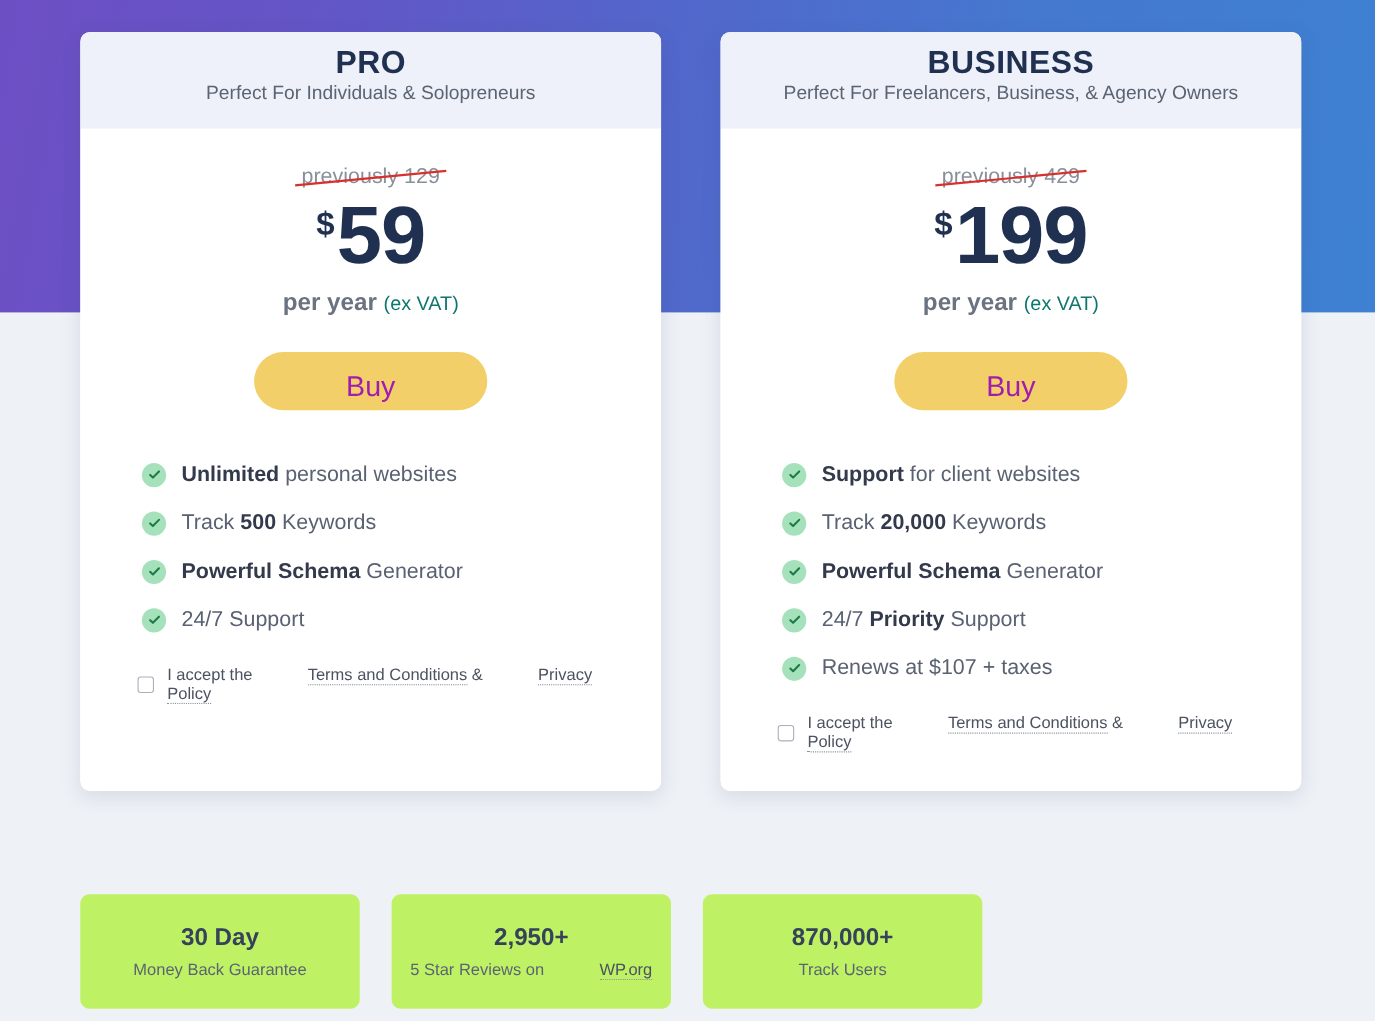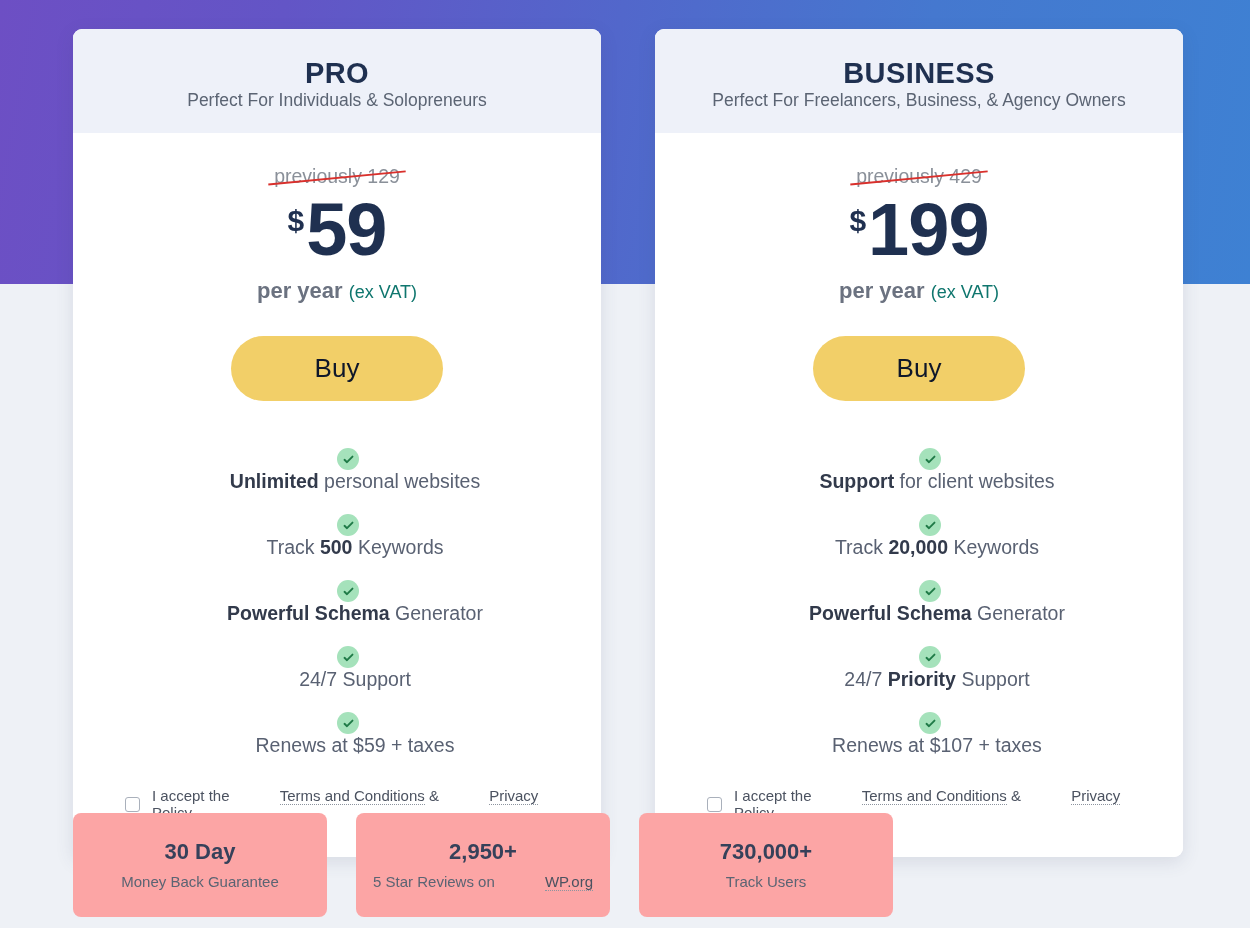--- a/index.html
+++ b/index.html
@@ -40,21 +40,21 @@
     background: #ffffff;
     border-radius: 9px;
     box-shadow: 0 5px 18px rgba(60, 70, 110, 0.13);
     overflow: hidden;
     display: flex;
     flex-direction: column;
   }
 
   .plan-card-header {
     background: #eef1f9;
-    padding: 28px 20px 22px 20px;
+    padding: 12px 20px 22px 20px;
     text-align: center;
   }
 
   .plan-title {
     font-size: 29px;
     font-weight: bold;
     color: #1f3050;
     letter-spacing: 0.4px;
     line-height: 1.15;
   }
@@ -129,44 +129,43 @@
     font-size: 18px;
     font-weight: normal;
     color: #0f766e;
   }
 
   
   .buy-wrap { text-align: center; margin-top: 32px; }
   .buy-button {
     display: inline-block;
     width: 212px;
-    height: 65px;
+    height: 53px;
     line-height: 63px;
     border-radius: 34px;
     background: #f2cf68;
-    color: #0f172a;
+    color: #a21caf;
     font-size: 26px;
     border: none;
     cursor: pointer;
     font-family: inherit;
   }
 
   
   .feature-list {
     list-style: none;
     margin-top: 47px;
     padding-left: 36px;
   }
   .feature-item {
     display: flex;
     align-items: center;
     margin-bottom: 21px;
     font-size: 19.5px;
     color: #596172;
-    flex-direction: column;
   }
   .feature-item:last-child { margin-bottom: 0; }
   .check-icon {
     width: 22px;
     height: 22px;
     border-radius: 50%;
     background: #a5e2bb;
     margin-right: 14px;
     flex: 0 0 22px;
     display: flex;
@@ -209,21 +208,21 @@
     position: absolute;
     top: 813px;
     left: 73px;
     width: 1110px;
     display: flex;
     gap: 29px;
   }
   .badge {
     width: 254px;
     height: 104px;
-    background: #fca5a5;
+    background: #bef264;
     border-radius: 8px;
     display: flex;
     flex-direction: column;
     align-items: center;
     justify-content: center;
   }
   .badge-value {
     font-size: 22px;
     font-weight: bold;
     color: #36415a;
@@ -294,28 +293,20 @@
           </span>
           <span class="feature-text"><span></span><b>Powerful Schema</b><span> Generator</span></span>
         </li>
         <li class="feature-item">
           <span class="check-icon">
             <svg width="13" height="13" viewBox="0 0 13 13">
                 <path d="M2.5 6.8 L5 9.2 L10.5 3.6" stroke="#1f7a47" stroke-width="1.9" fill="none" stroke-linecap="round" stroke-linejoin="round"></path>
               </svg>
           </span>
           <span class="feature-text"><span>24/7 Support</span><b></b><span></span></span>
-        </li>
-        <li class="feature-item">
-          <span class="check-icon">
-            <svg width="13" height="13" viewBox="0 0 13 13">
-                <path d="M2.5 6.8 L5 9.2 L10.5 3.6" stroke="#1f7a47" stroke-width="1.9" fill="none" stroke-linecap="round" stroke-linejoin="round"></path>
-              </svg>
-          </span>
-          <span class="feature-text"><span>Renews at $59 + taxes</span><b></b><span></span></span>
         </li>
       </ul>
 
       <div class="accept-row">
         <span class="tick-box"></span>
         <span><span>I accept the </span><a class="dotted-link">Terms and Conditions</a><span> &amp; </span><a class="dotted-link">Privacy Policy</a></span>
       </div>
 
     </div>
   </div>
@@ -403,16 +394,16 @@
 <div class="badges-row">
   <div class="badge">
     <div class="badge-value">30 Day</div>
     <div class="badge-label">Money Back Guarantee</div>
   </div>
   <div class="badge">
     <div class="badge-value">2,950+</div>
     <div class="badge-label"><span>5 Star Reviews on </span><a class="dotted-link">WP.org</a></div>
   </div>
   <div class="badge">
-    <div class="badge-value">730,000+</div>
+    <div class="badge-value">870,000+</div>
     <div class="badge-label">Track Users</div>
   </div>
 </div>
 
 </body></html>

